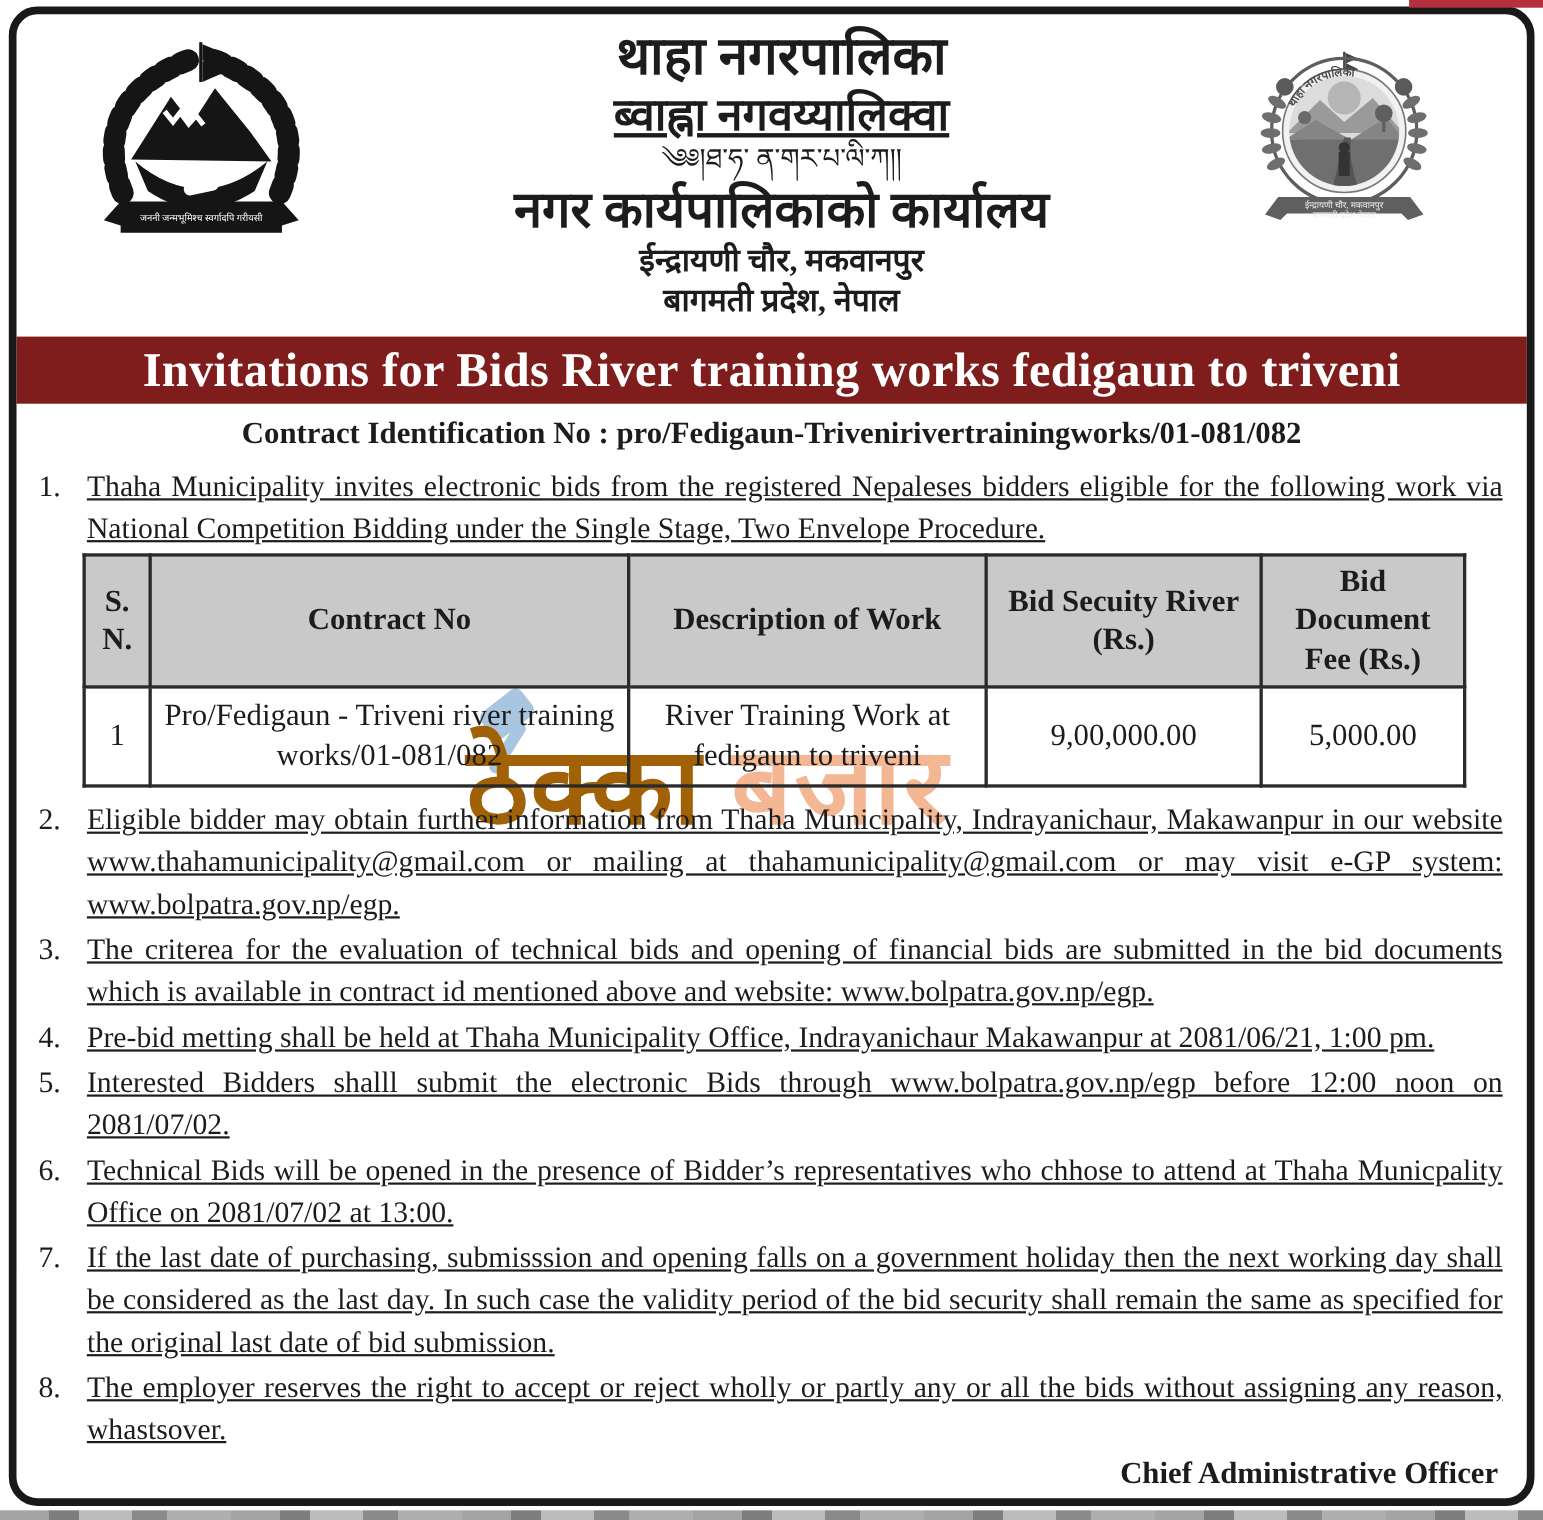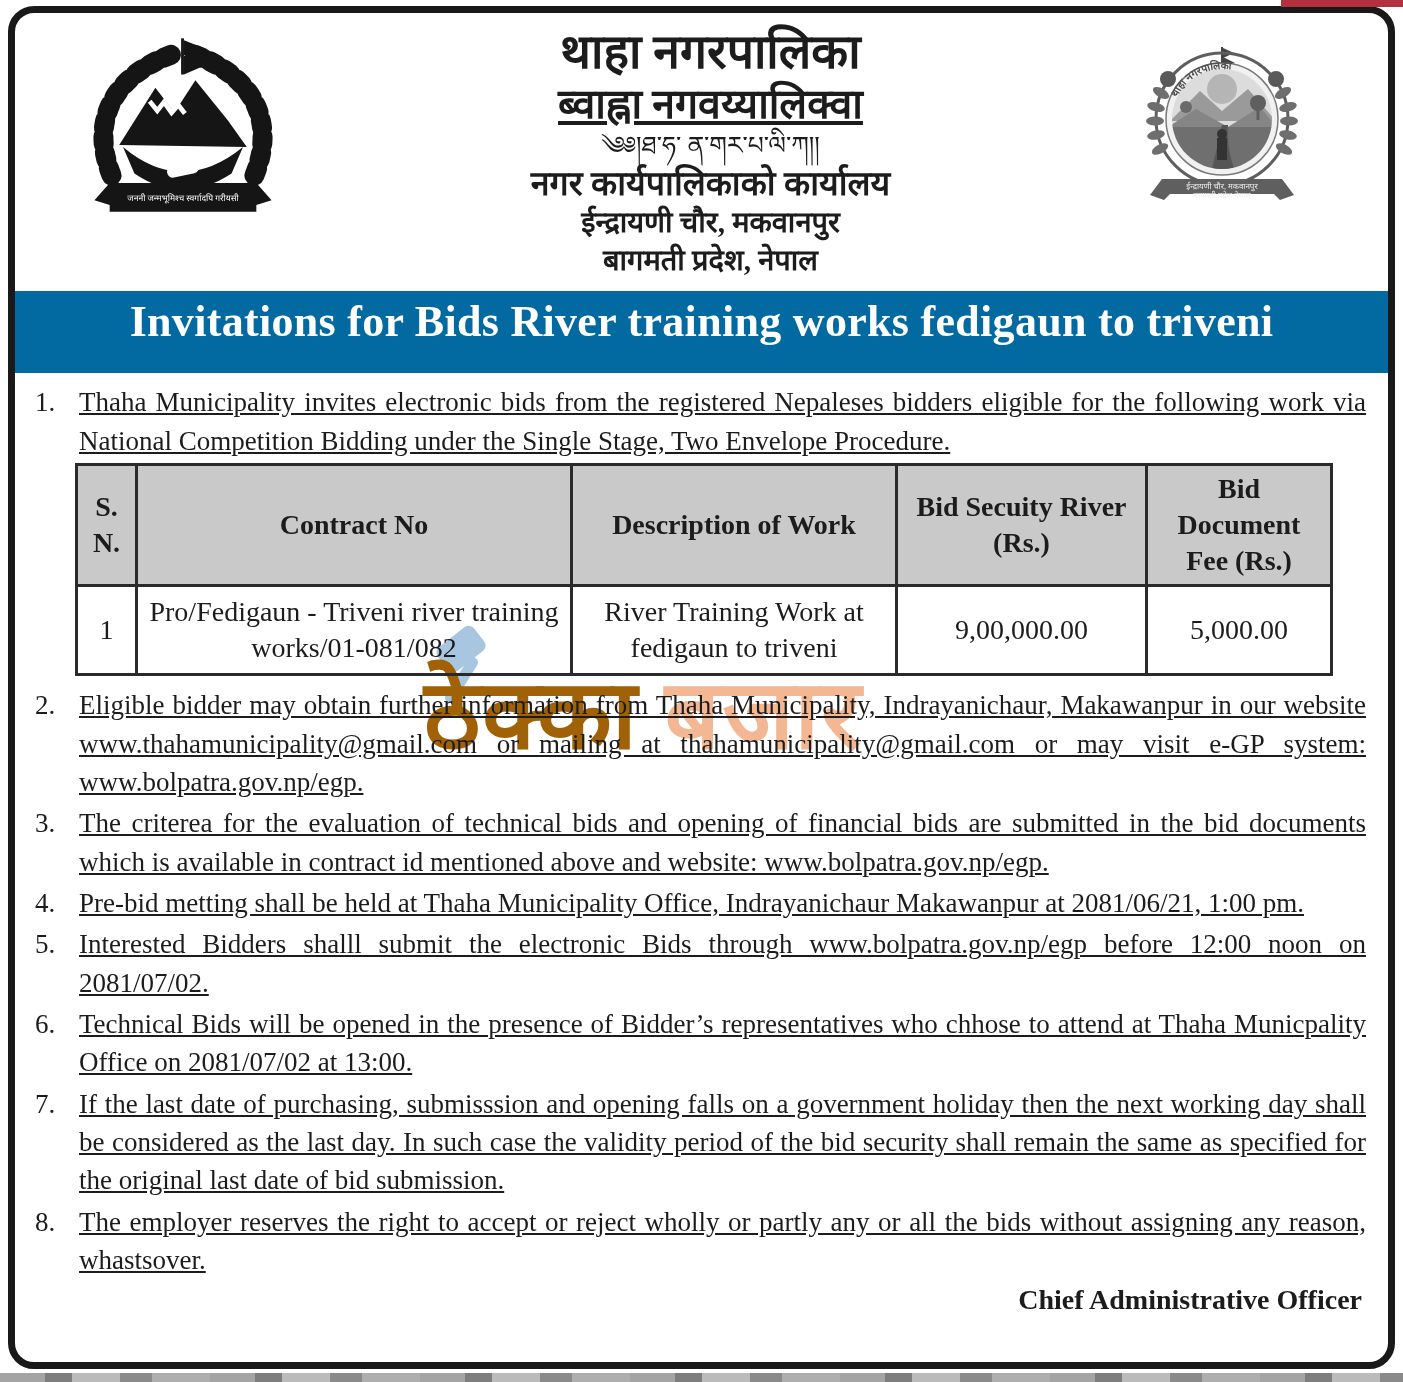--- a/index.html
+++ b/index.html
@@ -39,27 +39,27 @@
   .gavel .handle { position:absolute; left:26px; top:26px; width:11px; height:52px; background:#a9c6e0; border-radius:5px; transform:rotate(32deg); }
   
   .content { position:absolute; top:13px; left:15px; right:15px; z-index:2; padding:0 20px; }
   .header { display:flex; align-items:flex-start; margin-top:12px; }
   .logo-left { width:200px; flex:none; margin-left:48px; }
   .logo-right { width:168px; flex:none; margin-right:62px; margin-top:6px; }
   .header-center { flex:1; text-align:center; padding-top:0px; }
   .hdr-l1 { font-size:48px; font-weight:bold; line-height:1.12; }
   .hdr-l2 { font-size:41px; font-weight:bold; line-height:1.22;text-decoration:underline; }
   .hdr-l3 { font-size:25px; line-height:1.35; }
-  .hdr-l4 { font-size:34px; font-weight:bold; line-height:1.22; }
+  .hdr-l4 { font-size:46px; font-weight:bold; line-height:1.22; }
   .hdr-l5 { font-size:29px; font-weight:bold; line-height:1.3; }
   .hdr-l6 { font-size:29px; font-weight:bold; line-height:1.3; }
   .banner {
-    margin:12px -20px 10px; background:#0369a1; color:#ffffff;
+    margin:12px -20px 10px; background:#7f1d1d; color:#ffffff;
     text-align:center; font-weight:bold; font-size:44px;
-    padding:5px 0 26px; letter-spacing:.3px;
+    padding:5px 0 5px; letter-spacing:.3px;
   }
   .contract { text-align:center; font-weight:bold; font-size:28px; line-height:1.32; margin:0 0 9px; }
   .item { display:flex; font-size:27px; line-height:1.42; margin:0 0 3px; }
   .item .num { width:44px; flex:none; }
   .item .txt { flex:1; text-align:justify; padding-right:2px;text-decoration:underline; }
   table.bids {
     border-collapse:collapse; margin:0 0 10px 40px;
     width:1255px; table-layout:fixed;
   }
   table.bids th, table.bids td { border:3px solid #2a2a2a; }
@@ -174,20 +174,21 @@
 
       <path d="M24 148 l-12 16 14 5 6 -6 h104 l6 6 14 -5 -12 -16 z" fill="#5f5f5f"></path>
       <text x="84" y="158" font-size="8" fill="#eeeeee" text-anchor="middle">ईन्द्रायणी चौर, मकवानपुर</text>
       <text x="84" y="167" font-size="8" fill="#eeeeee" text-anchor="middle">बागमती प्रदेश नेपाल</text>
     </svg>
   </div>
 
   <div class="banner">Invitations for Bids River training works fedigaun to triveni</div>
 
   <div class="contract">
+    <div>Contract Identification No : pro/Fedigaun-Trivenirivertrainingworks/01-081/082</div>
   </div>
 
   <div class="item">
     <span class="num">1.</span>
     <span class="txt">Thaha Municipality invites electronic bids from the registered Nepaleses bidders eligible for the following work via National Competition Bidding under the Single Stage, Two Envelope Procedure.</span>
   </div>
 
   <table class="bids">
     <colgroup>
       <col class="col-sn">

